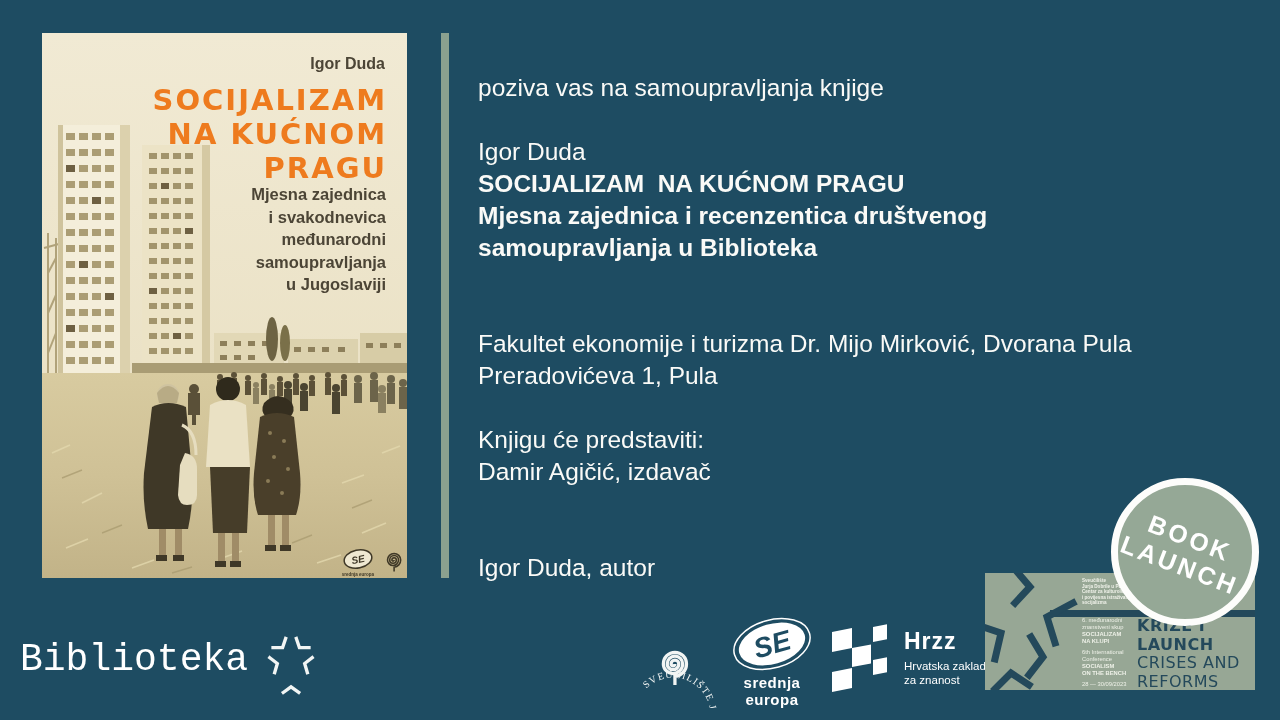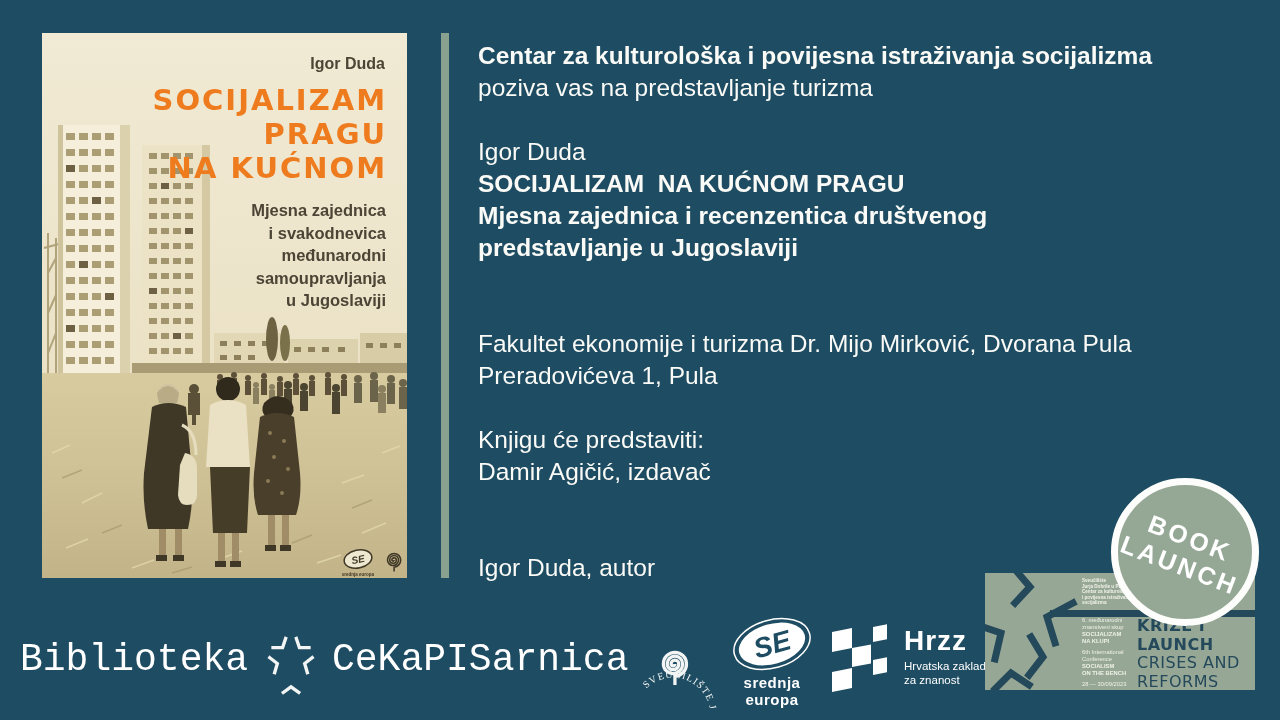--- a/index.html
+++ b/index.html
@@ -6,21 +6,21 @@
   .canvas{position:relative;width:1280px;height:720px;background:#1e4c62;overflow:hidden;
           font-family:"Liberation Sans",sans-serif;color:#fafaf7;}
 
   
   .cover{position:absolute;left:42px;top:33px;width:365px;height:545px;background:#efe8d1;overflow:hidden;}
   .cover svg{position:absolute;left:0;top:0;}
   .cover-author{position:absolute;top:22px;right:22px;color:#4c4536;font-size:16px;font-weight:600;text-align:right;}
   .cover-title{position:absolute;top:50px;right:20px;text-align:right;color:#ee7b1e;
                font-family:"DejaVu Sans",sans-serif;font-weight:bold;font-size:29px;line-height:34px;letter-spacing:2px;}
   .cover-subtitle{position:absolute;top:150px;right:21px;text-align:right;color:#4c4536;
-               font-size:16.5px;line-height:22.5px;font-weight:600;margin-top:16px;}
+               font-size:16.5px;line-height:22.5px;font-weight:600;}
 
   
   .divider{position:absolute;left:441px;top:33px;width:8px;height:545px;background:#8ba18f;}
 
   
   .invite{position:absolute;left:478px;top:40px;width:780px;font-size:24.5px;line-height:32px;}
   .invite p{margin:0 0 32px 0;}
   .b{font-weight:bold;}
   .pre{white-space:pre-wrap;}
 
@@ -29,21 +29,21 @@
   .series-left{left:20px;}
   .series-right{left:332px;}
   .footer-star{position:absolute;left:248px;top:616px;}
 
   
   .seal{position:absolute;left:626px;top:614px;}
   .se-logo{position:absolute;left:722px;top:616px;width:100px;text-align:center;}
   .se-label{margin-top:-4px;font-size:15px;font-weight:bold;letter-spacing:0.5px;color:#fff;}
   .hrzz{position:absolute;left:832px;top:620px;display:flex;align-items:flex-start;}
   .hrzz-text{margin-left:10px;padding-top:8px;}
-  .hrzz-logotype{font-size:28px;font-weight:bold;letter-spacing:1px;color:#fff;line-height:26px;}
+  .hrzz-logotype{font-size:23px;font-weight:bold;letter-spacing:1px;color:#fff;line-height:26px;}
   .hrzz-sub{font-size:11.5px;color:#fff;line-height:14px;margin-top:5px;}
 
   
   .poster{position:absolute;left:985px;top:573px;width:270px;height:117px;background:#97a795;overflow:hidden;}
   .poster svg{position:absolute;left:0;top:0;}
   .poster-smalltext{position:absolute;left:97px;top:5px;font-size:4.6px;line-height:5.6px;color:#f0f2ea;font-weight:bold;}
   .poster-conf{position:absolute;left:97px;top:44px;font-size:5.8px;line-height:7px;color:#eef1e8;}
   .poster-conf .bold{font-weight:bold;}
   .poster-conf .gap{height:4px;}
   .poster-title{position:absolute;left:152px;top:44px;color:#24495b;font-family:"DejaVu Sans",sans-serif;
@@ -295,44 +295,44 @@
         <text x="316" y="543" text-anchor="middle" font-family="Liberation Sans,sans-serif" font-weight="bold" font-size="4.5" fill="#3f3827">srednja europa</text>
         <g transform="translate(351 527) scale(1.1)" stroke="#3f3827" stroke-width="1.4" fill="none">
           <path d="M 1 0 a 1 1 0 0 1 -2 0 a 2 2 0 0 1 4 0 a 3 3 0 0 1 -6 0 a 4 4 0 0 1 8 0 a 5 5 0 0 1 -10 0 a 6 6 0 0 1 12 0 a 6.5 6.5 0 0 1 -6 6.5 l 0 4"></path>
         </g>
       </g>
     </svg>
 
     <div class="cover-author">Igor Duda</div>
     <div class="cover-title">
       <div>SOCIJALIZAM</div>
+      <div>NA KUĆNOM</div>
       <div>PRAGU</div>
-      <div>NA KUĆNOM</div>
     </div>
     <div class="cover-subtitle">
       <div>Mjesna zajednica</div>
       <div>i svakodnevica</div>
       <div>međunarodni</div>
       <div>samoupravljanja</div>
       <div>u Jugoslaviji</div>
     </div>
   </div>
 
   <div class="divider"></div>
 
   <div class="invite">
     <p>
-      <span class="b">Centar za kulturološka i povijesna istraživanja socijalizma</span><br>
-      <span>poziva vas na predstavljanje turizma</span>
+      <br>
+      <span>poziva vas na samoupravljanja knjige</span>
     </p>
     <p>
       <span>Igor Duda</span><br>
       <span class="b pre">SOCIJALIZAM  NA KUĆNOM PRAGU</span><br>
       <span class="b">Mjesna zajednica i recenzentica društvenog</span><br>
-      <span class="b">predstavljanje u Jugoslaviji</span>
+      <span class="b">samoupravljanja u Biblioteka</span>
     </p>
     <p>
       <br>
       <span>Fakultet ekonomije i turizma Dr. Mijo Mirković, Dvorana Pula</span><br>
       <span>Preradovićeva 1, Pula</span>
     </p>
     <p>
       <span>Knjigu će predstaviti:</span><br>
       <span>Damir Agičić, izdavač</span><br>
       <br>
@@ -344,21 +344,20 @@
   <div class="series series-left">Biblioteka</div>
   <svg class="footer-star" width="86" height="92" viewBox="0 0 90 94">
     <g stroke="#f2f5f4" stroke-width="3.5" fill="none" stroke-linecap="square">
       <polyline points="26.2,31.9 36.2,31.9 39.4,22.4"></polyline>
       <polyline points="50.6,22.4 53.8,31.9 63.8,31.9"></polyline>
       <polyline points="67.2,42.5 59.3,48.6 62.1,58.2"></polyline>
       <polyline points="22.8,42.5 30.7,48.6 27.9,58.2"></polyline>
       <polyline points="36.9,78.9 45,73 53.1,78.9"></polyline>
     </g>
   </svg>
-  <div class="series series-right">CeKaPISarnica</div>
 
   <svg class="seal" width="94" height="96" viewBox="0 0 100 100">
     <defs>
       <path id="sealcircle" d="M 21.7 78.3 A 40 40 0 1 1 21.6 78.4"></path>
     </defs>
     <text font-family="Liberation Serif,serif" font-size="10.5" letter-spacing="1.2" fill="#f2f5f4">
       <textPath href="#sealcircle">SVEUČILIŠTE JURJA DOBRILE U PULI</textPath>
     </text>
     <g transform="translate(50 52) scale(2.05)" stroke="#f2f5f4" stroke-width="1.7" fill="none">
       <path d="M 1 0 a 1 1 0 0 1 -2 0 a 2 2 0 0 1 4 0 a 3 3 0 0 1 -6 0 a 4 4 0 0 1 8 0 a 5 5 0 0 1 -10 0 a 6 6 0 0 1 12 0 a 6.5 6.5 0 0 1 -6 6.5 l 0 4.5"></path>

